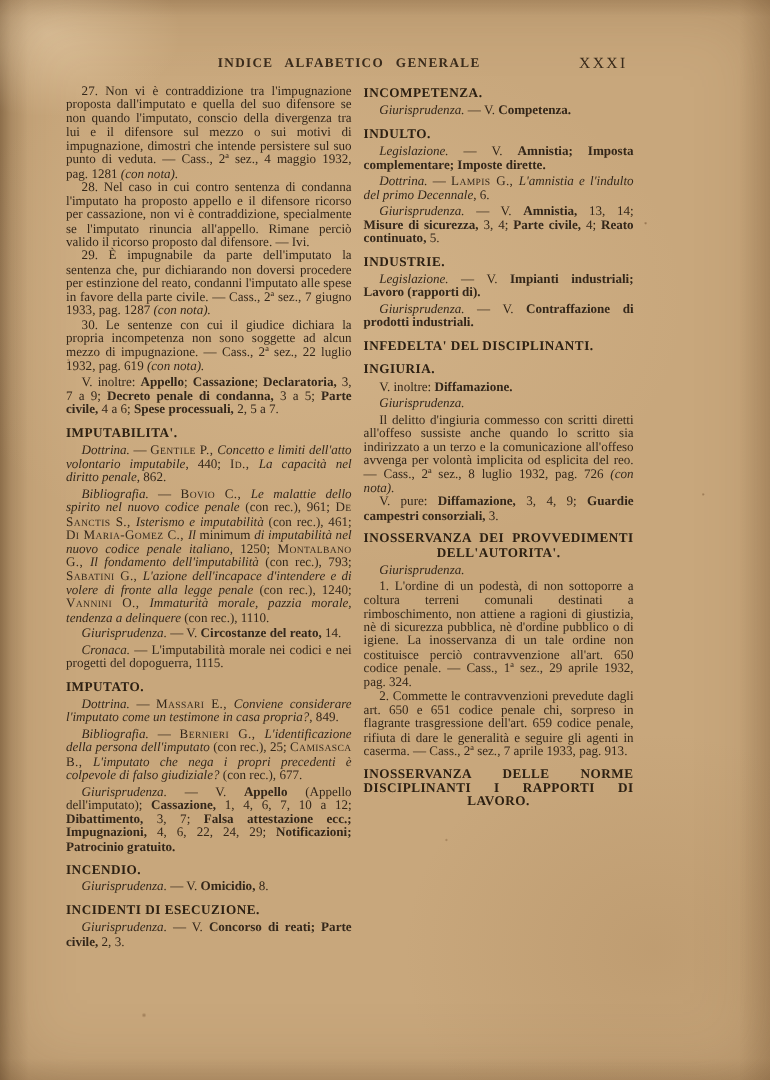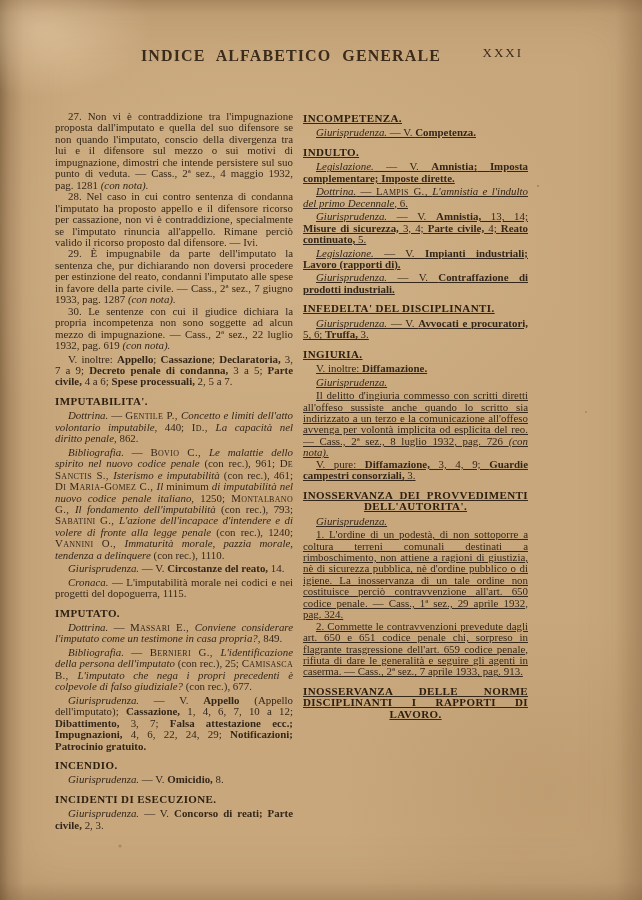--- a/index.html
+++ b/index.html
@@ -24,35 +24,34 @@
       linear-gradient(270deg, rgba(95,62,30,.20), rgba(95,62,30,0) 26px),
       linear-gradient(180deg, rgba(95,62,30,.18), rgba(95,62,30,0) 14px),
       linear-gradient(0deg, rgba(95,62,30,.16), rgba(95,62,30,0) 18px),
       var(--paper);
     box-shadow:inset 0 0 60px rgba(96,64,32,.28);
     color:var(--ink);
   }
   .runninghead{position:absolute;left:55px;top:47px;width:472px;height:17px;}
   .rh-title{
     position:absolute;left:0;right:0;text-align:center;
-    font-weight:bold;font-size:16px;letter-spacing:1.1px;word-spacing:6px;
+    font-weight:bold;font-size:11px;letter-spacing:1.1px;word-spacing:6px;
     color:#3a2b1b;
   }
   .rh-page{
     position:absolute;right:4px;top:-2px;
     font-weight:normal;font-size:13px;letter-spacing:2px;color:#3a2b1b;
   }
   .col{
     position:absolute;top:71px;
     font-size:10.9px;line-height:11.45px;
     text-rendering:optimizeLegibility;
-    margin-top:40px;
   }
   .col.left{left:55px;width:238px;}
-  .col.right{left:303px;width:225px;top:73px;text-decoration:underline;}
+  .col.right{left:303px;width:225px;top:73px;}
   .col p.para{margin:2px 0 0 0;text-indent:13px;text-align:justify;}
   .col p.para.tight{margin-top:0;}
   .col .heading{
     margin:8px 0 3px 0;font-weight:bold;font-size:11px;
     letter-spacing:.4px;color:#2d2012;
   }
   .col .heading.multi{text-align:justify;text-align-last:center;}
   .col > :first-child{margin-top:0 !important;}
   .i{font-style:italic;}
   .b{font-weight:bold;}
@@ -86,24 +85,24 @@
       <div class="heading">INCIDENTI DI ESECUZIONE.</div>
       <p class="para"><span class="i">Giurisprudenza.</span><span> — V. </span><span class="b">Concorso di reati;</span><span> </span><span class="b">Parte civile,</span><span> 2, 3.</span></p>
     </div>
   <div class="col right">
       <div class="heading">INCOMPETENZA.</div>
       <p class="para"><span class="i">Giurisprudenza.</span><span> — V. </span><span class="b">Competenza.</span></p>
       <div class="heading">INDULTO.</div>
       <p class="para"><span class="i">Legislazione.</span><span> — V. </span><span class="b">Amnistia;</span><span> </span><span class="b">Imposta complementare;</span><span> </span><span class="b">Imposte dirette.</span></p>
       <p class="para"><span class="i">Dottrina.</span><span> — </span><span class="sc">Lampis G., </span><span class="i">L'amnistia e l'indulto del primo Decennale</span><span>, 6.</span></p>
       <p class="para"><span class="i">Giurisprudenza.</span><span> — V. </span><span class="b">Amnistia,</span><span> 13, 14; </span><span class="b">Misure di sicurezza,</span><span> 3, 4; </span><span class="b">Parte civile,</span><span> 4; </span><span class="b">Reato continuato,</span><span> 5.</span></p>
+      <div class="heading">INDUSTRIE.</div>
       <p class="para"><span class="i">Legislazione.</span><span> — V. </span><span class="b">Impianti industriali;</span><span> </span><span class="b">Lavoro (rapporti di).</span></p>
       <p class="para"><span class="i">Giurisprudenza.</span><span> — V. </span><span class="b">Contraffazione di prodotti industriali.</span></p>
       <div class="heading">INFEDELTA' DEL DISCIPLINANTI.</div>
-      <p class="para"><span class="i">Giurisprudenza.</span><span> — V. </span><span class="b">Avvocati e procuratori,</span><span> 5, 6; </span><span class="b">Truffa,</span><span> 3.</span></p>
       <div class="heading">INGIURIA.</div>
       <p class="para"><span>V. inoltre: </span><span class="b">Diffamazione.</span></p>
       <p class="para"><span class="i">Giurisprudenza.</span></p>
       <p class="para"><span>Il delitto d'ingiuria commesso con scritti diretti all'offeso sussiste anche quando lo scritto sia indirizzato a un terzo e la comunicazione all'offeso avvenga per volontà implicita od esplicita del reo. — Cass., 2ª sez., 8 luglio 1932, pag. 726 </span><span class="i">(con nota).</span></p>
       <p class="para tight"><span>V. pure: </span><span class="b">Diffamazione,</span><span> 3, 4, 9; </span><span class="b">Guardie campestri consorziali,</span><span> 3.</span></p>
       <div class="heading multi">INOSSERVANZA DEI PROVVEDIMENTI DELL'AUTORITA'.</div>
       <p class="para"><span class="i">Giurisprudenza.</span></p>
       <p class="para"><span>1. L'ordine di un podestà, di non sottoporre a coltura terreni comunali destinati a rimboschimento, non attiene a ragioni di giustizia, nè di sicurezza pubblica, nè d'ordine pubblico o di igiene. La inosservanza di un tale ordine non costituisce perciò contravvenzione all'art. 650 codice penale. — Cass., 1ª sez., 29 aprile 1932, pag. 324.</span></p>
       <p class="para tight"><span>2. Commette le contravvenzioni prevedute dagli art. 650 e 651 codice penale chi, sorpreso in flagrante trasgressione dell'art. 659 codice penale, rifiuta di dare le generalità e seguire gli agenti in caserma. — Cass., 2ª sez., 7 aprile 1933, pag. 913.</span></p>
       <div class="heading multi">INOSSERVANZA DELLE NORME DISCIPLINANTI I RAPPORTI DI LAVORO.</div>

